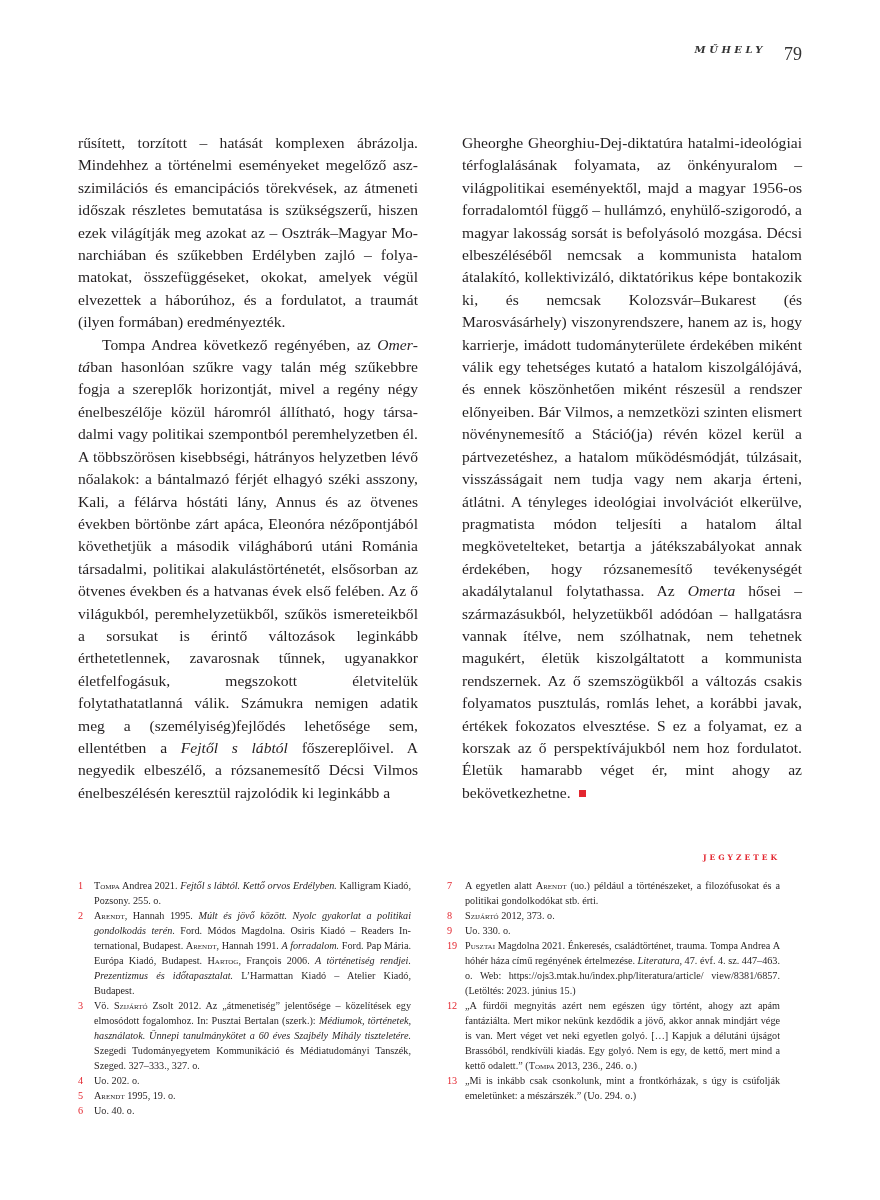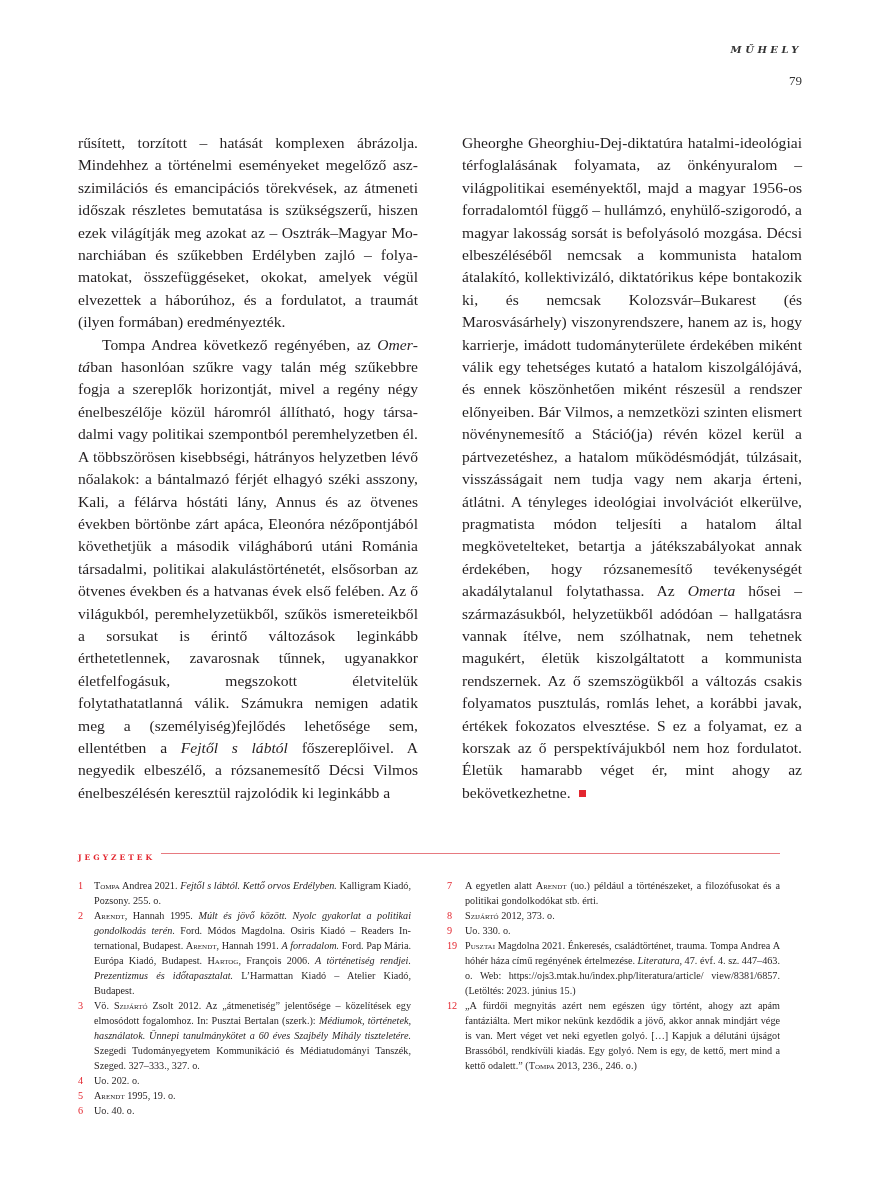--- a/index.html
+++ b/index.html
@@ -1,46 +1,45 @@
 <!DOCTYPE html>
 <html><head>
 <meta charset="utf-8">
 <style>
   html, body { margin: 0; padding: 0; background: #ffffff; }
   body { width: 880px; height: 1200px; position: relative; overflow: hidden; color: #231f20; }
   .running-head {
     position: absolute; top: 44px; right: 78px;
-    display: flex; align-items: flex-end; gap: 18px;
+    display: flex; align-items: flex-start; gap: 18px;
     font-family: "DejaVu Serif", serif;
-    flex-direction: column;
   }
   .section-name {
     font-style: italic; font-size: 10px; letter-spacing: 3.5px; font-weight: bold; color: #333;
   }
-  .page-number { font-family: "Liberation Serif", serif; font-size: 13px; color: #333; }
+  .page-number { font-family: "Liberation Serif", serif; font-size: 18px; color: #333; }
 
   .columns {
     position: absolute; top: 132px; left: 78px; width: 724px;
     display: flex; justify-content: space-between;
   }
   .col {
     width: 340px;
     font-family: "Liberation Serif", serif;
     font-size: 15.6px; line-height: 22.4px;
     text-align: justify; hyphens: manual;
   }
   .col p { margin: 0; }
   .col p.indent { text-indent: 24px; }
   .end-mark {
     display: inline-block; width: 7px; height: 7px; background: #e3262f; margin-left: 8px; vertical-align: 1px;
   }
 
   .notes-header {
     position: absolute; top: 853px; left: 78px; width: 702px;
-    display: flex; align-items: flex-start; gap: 6px;
+    display: flex; align-items: flex-end; gap: 6px; flex-direction: column;
   }
   .notes-title {
     font-family: "DejaVu Serif", serif; font-size: 7.5px; letter-spacing: 3px; color: #e3262f; font-weight: bold;
   }
   .notes-rule { flex: 1; height: 1px; background: #e77a80; }
 
   .notes {
     position: absolute; top: 878px; left: 78px; width: 702px;
     display: flex; justify-content: space-between;
   }
@@ -119,14 +118,18 @@
         <span class="note-text"><span>Uo. 330. o.</span></span>
       </div>
       <div class="note">
         <span class="note-num">19</span>
         <span class="note-text"><span class="sc">Pusztai</span><span> Magdolna 2021. Énkeresés, családtörténet, trauma. Tompa Andrea A hóhér háza című regényének értelmezése. </span><i>Literatura,</i><span> 47. évf. 4. sz. 447–463. o. Web: https://ojs3.mtak.hu/index.php/literatura/article/ view/8381/6857. (Letöltés: 2023. június 15.)</span></span>
       </div>
       <div class="note">
         <span class="note-num">12</span>
         <span class="note-text"><span>„A fürdői megnyitás azért nem egészen úgy történt, ahogy azt apám fantáziálta. Mert mikor nekünk kezdődik a jövő, akkor annak mindjárt vége is van. Mert véget vet neki egyetlen golyó. […] Kapjuk a délutáni újságot Brassóból, rendkívüli kiadás. Egy golyó. Nem is egy, de kettő, mert mind a kettő odalett.” (</span><span class="sc">Tompa</span><span> 2013, 236., 246. o.)</span></span>
       </div>
+      <div class="note">
+        <span class="note-num">13</span>
+        <span class="note-text"><span>„Mi is inkább csak csonkolunk, mint a frontkórházak, s úgy is csúfolják emeletünket: a mészárszék.” (Uo. 294. o.)</span></span>
+      </div>
     </div>
 </div>
 
 </body></html>

